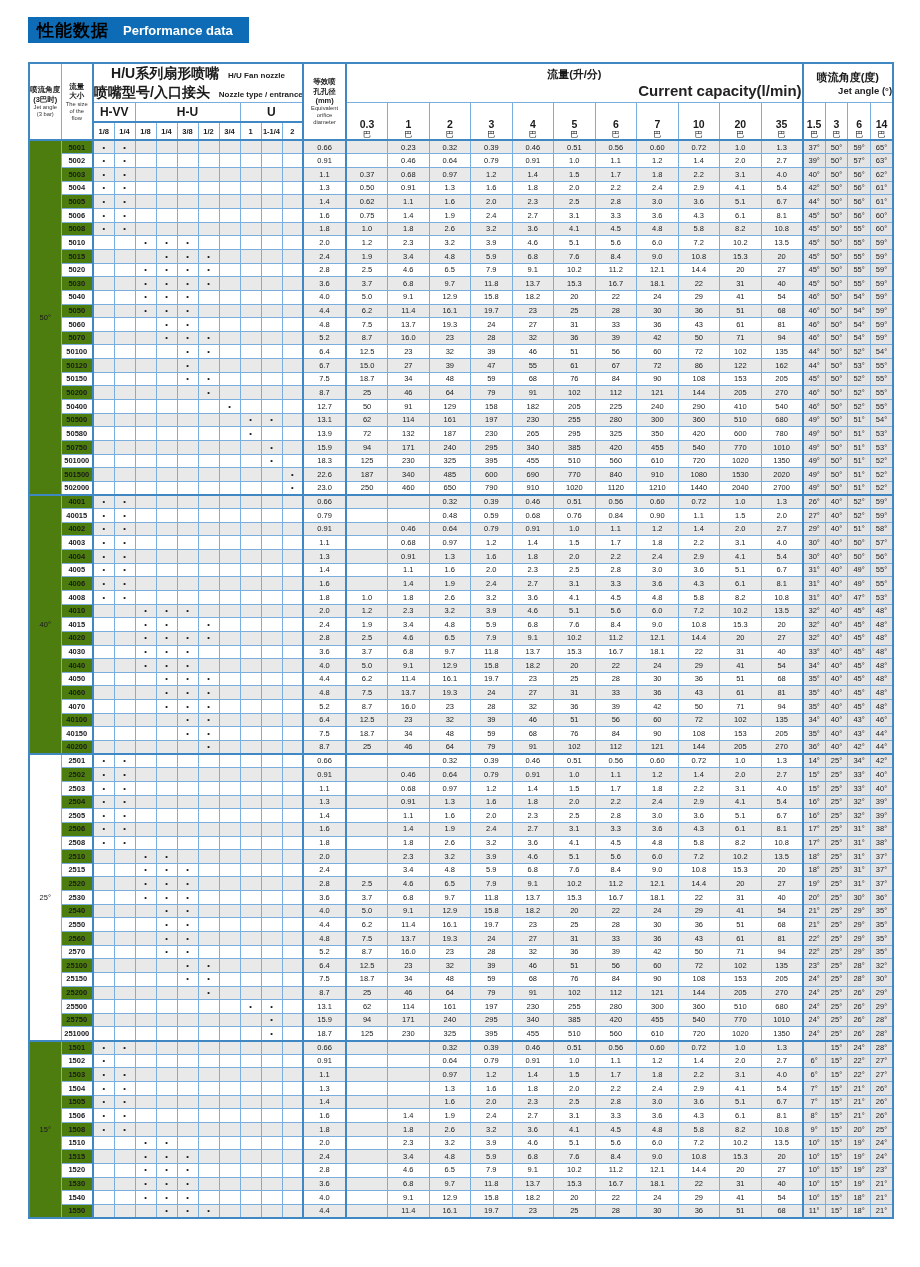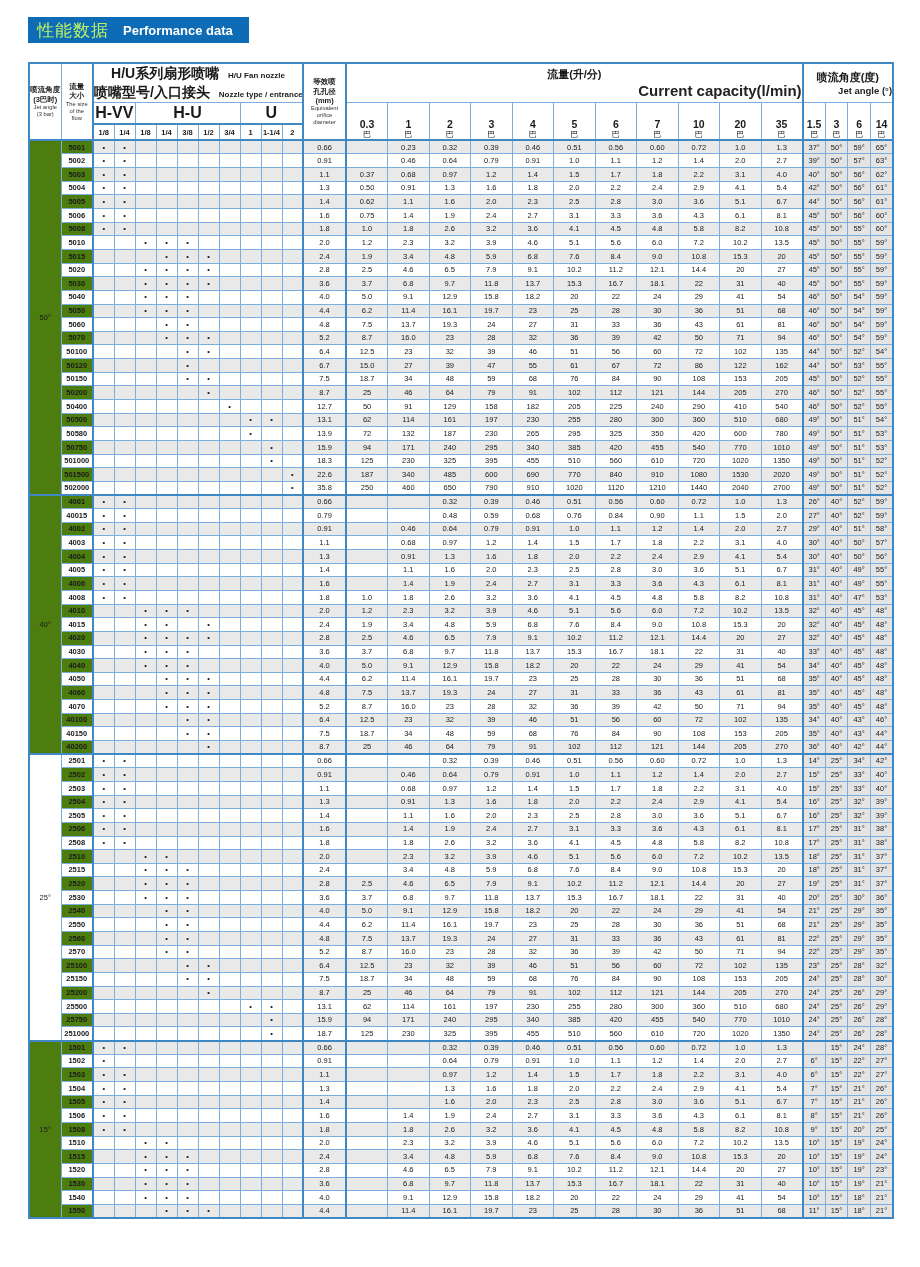--- a/index.html
+++ b/index.html
@@ -1,35 +1,35 @@
 <!DOCTYPE html>
 <html><head>
 <meta charset="utf-8">
 <style>
   html,body{margin:0;padding:0;background:#fff;}
   .page{position:relative;width:920px;height:1267px;background:#ffffff;overflow:hidden;
         font-family:"Liberation Sans",sans-serif;color:#1a1a1a;}
   .title-bar{position:absolute;left:28px;top:17px;height:26px;background:#0d6cb5;
              display:flex;align-items:center;padding:0 16px 0 9px;gap:14px;}
-  .title-zh{color:#bef264;font-size:17px;font-weight:normal;letter-spacing:1px;}
+  .title-zh{color:#000000;font-size:17px;font-weight:bold;letter-spacing:1px;}
   .title-en{color:#fff;font-size:13px;font-weight:bold;}
   table.grid{position:absolute;left:28px;top:62px;width:864px;border-collapse:collapse;
              table-layout:fixed;border:2px solid #3f88c4;}
   .grid th,.grid td{border:1px solid #79aede;padding:0;text-align:center;vertical-align:middle;
              overflow:hidden;white-space:nowrap;}
   .grid thead th{background:#fff;font-weight:bold;}
   .grid thead tr.r1{height:34px;}
   .grid thead tr.r2{height:14px;}
   .grid thead tr.r3{height:15px;}
   .grid thead tr.r3 th,.grid thead tr.r2 th{border-bottom:2px solid #3f88c4;}
   .hz{font-size:14px;font-weight:bold;}
   .he{font-size:8px;font-weight:bold;color:#222;text-align:right;}
   .tiny-zh{font-size:7.5px;font-weight:bold;line-height:1.25;}
   .tiny-en{font-size:5.8px;font-weight:normal;line-height:1.2;color:#333;}
-  .series{font-size:16px;margin-left:28px;}
+  .series{font-size:12px;margin-left:28px;}
   .sizes{font-size:7.5px;}
   .press .n{font-size:10.5px;font-weight:bold;line-height:1.1;margin-top:16px;}
   .press .u{font-size:8px;font-weight:normal;line-height:1.1;}
   .grid tbody tr{height:13.65px;}
   .grid tbody td{font-size:7.5px;line-height:1;}
   td.model{font-weight:bold;font-size:8px;background:#fff;}
   td.gcell{background:#fff;font-size:8.5px;}
   td.size{font-size:9px;font-weight:bold;}
   tr.odd td{background:#e9e9e9;}
   tr.odd td.model,tr.odd td.gcell{background:#4d7c0f;}
@@ -914,21 +914,21 @@
           <td class="size bl2"></td>
           <td class="size"></td>
           <td class="size"></td>
           <td class="size"></td>
           <td class="size"></td>
           <td class="size"></td>
           <td class="size"></td>
           <td class="size"></td>
           <td class="size"></td>
           <td class="size">•</td>
-          <td class="bl2">35.8</td>
+          <td class="bl2">23.0</td>
           <td class="bl2">250</td>
           <td class="">460</td>
           <td class="">650</td>
           <td class="">790</td>
           <td class="">910</td>
           <td class="">1020</td>
           <td class="">1120</td>
           <td class="">1210</td>
           <td class="">1440</td>
           <td class="">2040</td>

